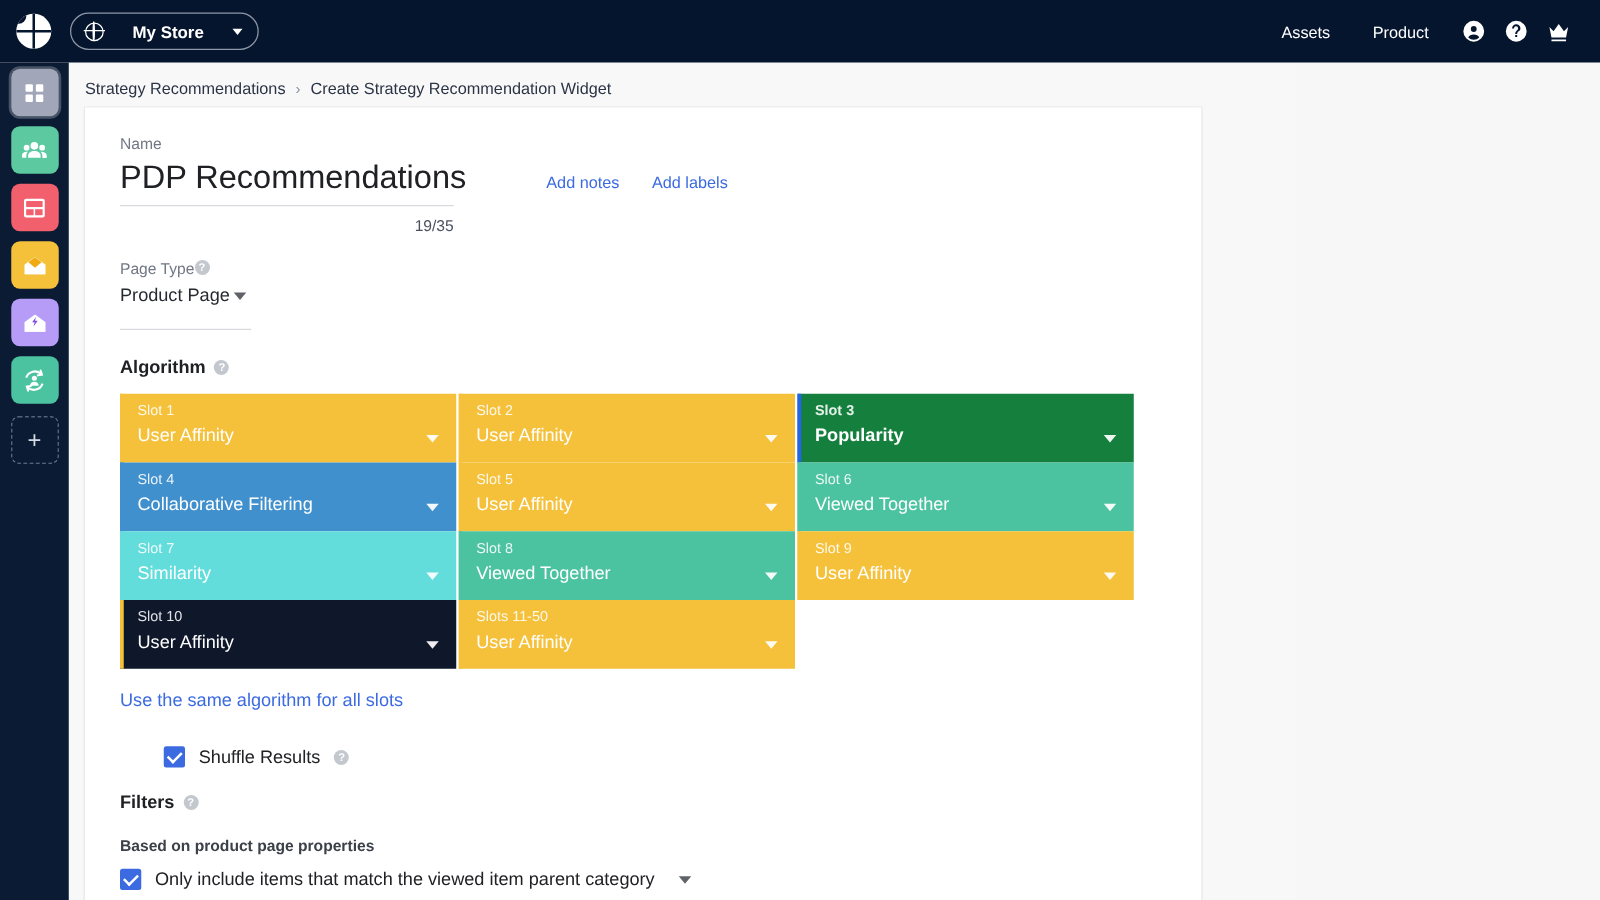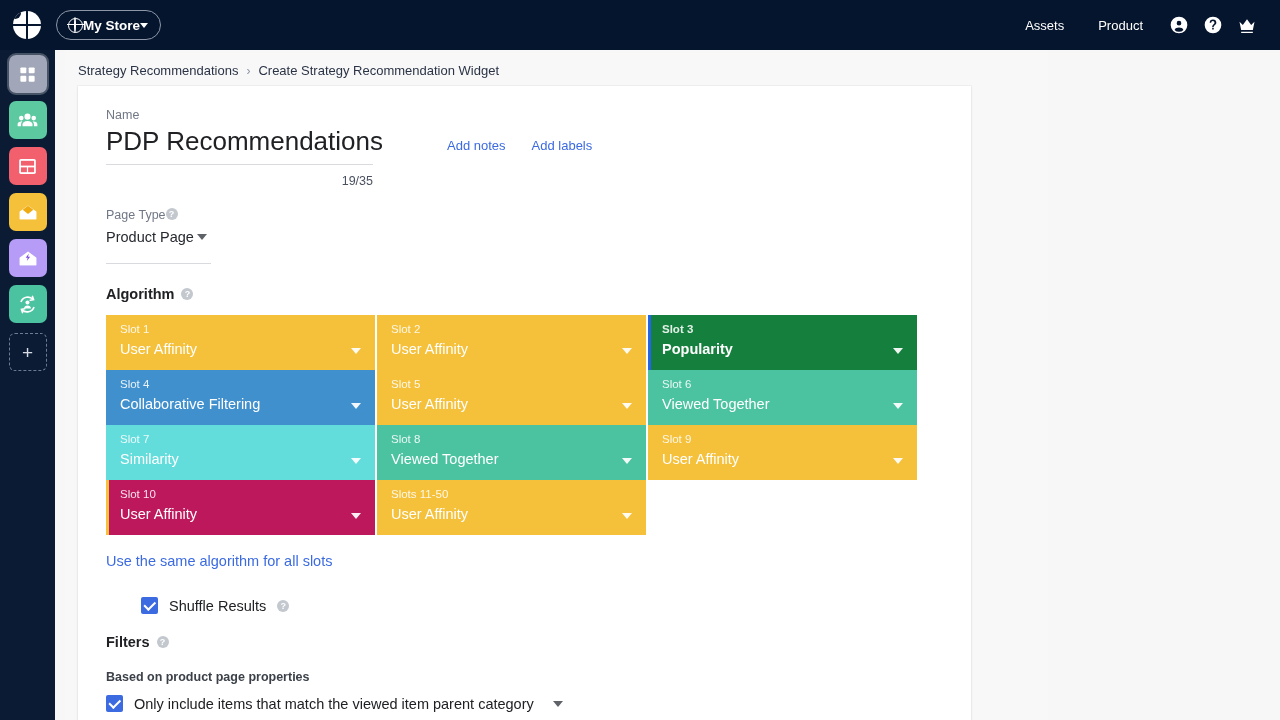--- a/index.html
+++ b/index.html
@@ -26,21 +26,21 @@
     position: relative; overflow: hidden; flex: none;
   }
   #brand-logo .q { position: absolute; background: #06152e; }
   #brand-logo .h { left: 0; right: 0; top: 12.5px; height: 2.5px; }
   #brand-logo .v { top: 0; bottom: 0; left: 12.5px; width: 2.5px; }
   #brand-logo .cut { left: -4px; top: -4px; width: 12px; height: 12px; border-radius: 50%; background: #06152e; }
 
   #store-picker {
     margin-left: 15px; height: 30px;
     border: 1.5px solid #8d97a8; border-radius: 16px;
-    display: flex; align-items: center; gap: 0;
+    display: flex; align-items: center; gap: 23px;
     padding: 0 12px 0 11px;
     color: #fff; font-size: 13.5px; font-weight: bold;
     cursor: pointer;
   }
   .globe {
     width: 15px; height: 15px; border: 1.6px solid #fff; border-radius: 50%;
     position: relative; flex: none;
   }
   .globe::before { content:""; position:absolute; left:-1.6px; right:-1.6px; top:5.1px; height:1.6px; background:#fff; }
   .globe::after { content:""; position:absolute; top:-1.6px; bottom:-1.6px; left:5.1px; width:1.6px; background:#fff;
@@ -83,21 +83,21 @@
   .rail-add {
     width: 38px; height: 38px; border-radius: 6px;
     border: 1.5px dashed #6f7b90; color: #d6dbe4;
     display: flex; align-items: center; justify-content: center;
     font-size: 19px; line-height: 1; cursor: pointer; flex: none;
     margin-top: 2px;
   }
 
   
   #content {
-    position: absolute; top: 50px; left: 65px;
+    position: absolute; top: 50px; left: 55px;
     width: 983px; height: 670px;
     background: #f8f8f9;
     overflow: hidden;
   }
   #breadcrumb {
     padding: 13px 0 0 13px;
     font-size: 13px; color: #2b3445;
     display: flex; align-items: center; gap: 8px;
   }
   #breadcrumb .crumb { cursor: pointer; }
@@ -388,21 +388,21 @@
         <div class="slot" style="background: rgb(76, 195, 160); border-left-color: rgb(76, 195, 160);">
           <span class="slot-name">Slot 8</span>
           <span class="slot-algo">Viewed Together</span>
           <span class="slot-caret"></span>
         </div>
         <div class="slot" style="background: rgb(245, 193, 59); border-left-color: rgb(245, 193, 59);">
           <span class="slot-name">Slot 9</span>
           <span class="slot-algo">User Affinity</span>
           <span class="slot-caret"></span>
         </div>
-        <div class="slot" style="background: #be185d; border-left-color: rgb(245, 193, 59);">
+        <div class="slot" style="background: #0f172a; border-left-color: rgb(245, 193, 59);">
           <span class="slot-name">Slot 10</span>
           <span class="slot-algo">User Affinity</span>
           <span class="slot-caret"></span>
         </div>
         <div class="slot" style="background: rgb(245, 193, 59); border-left-color: rgb(245, 193, 59);">
           <span class="slot-name">Slots 11-50</span>
           <span class="slot-algo">User Affinity</span>
           <span class="slot-caret"></span>
         </div>
       </div>

